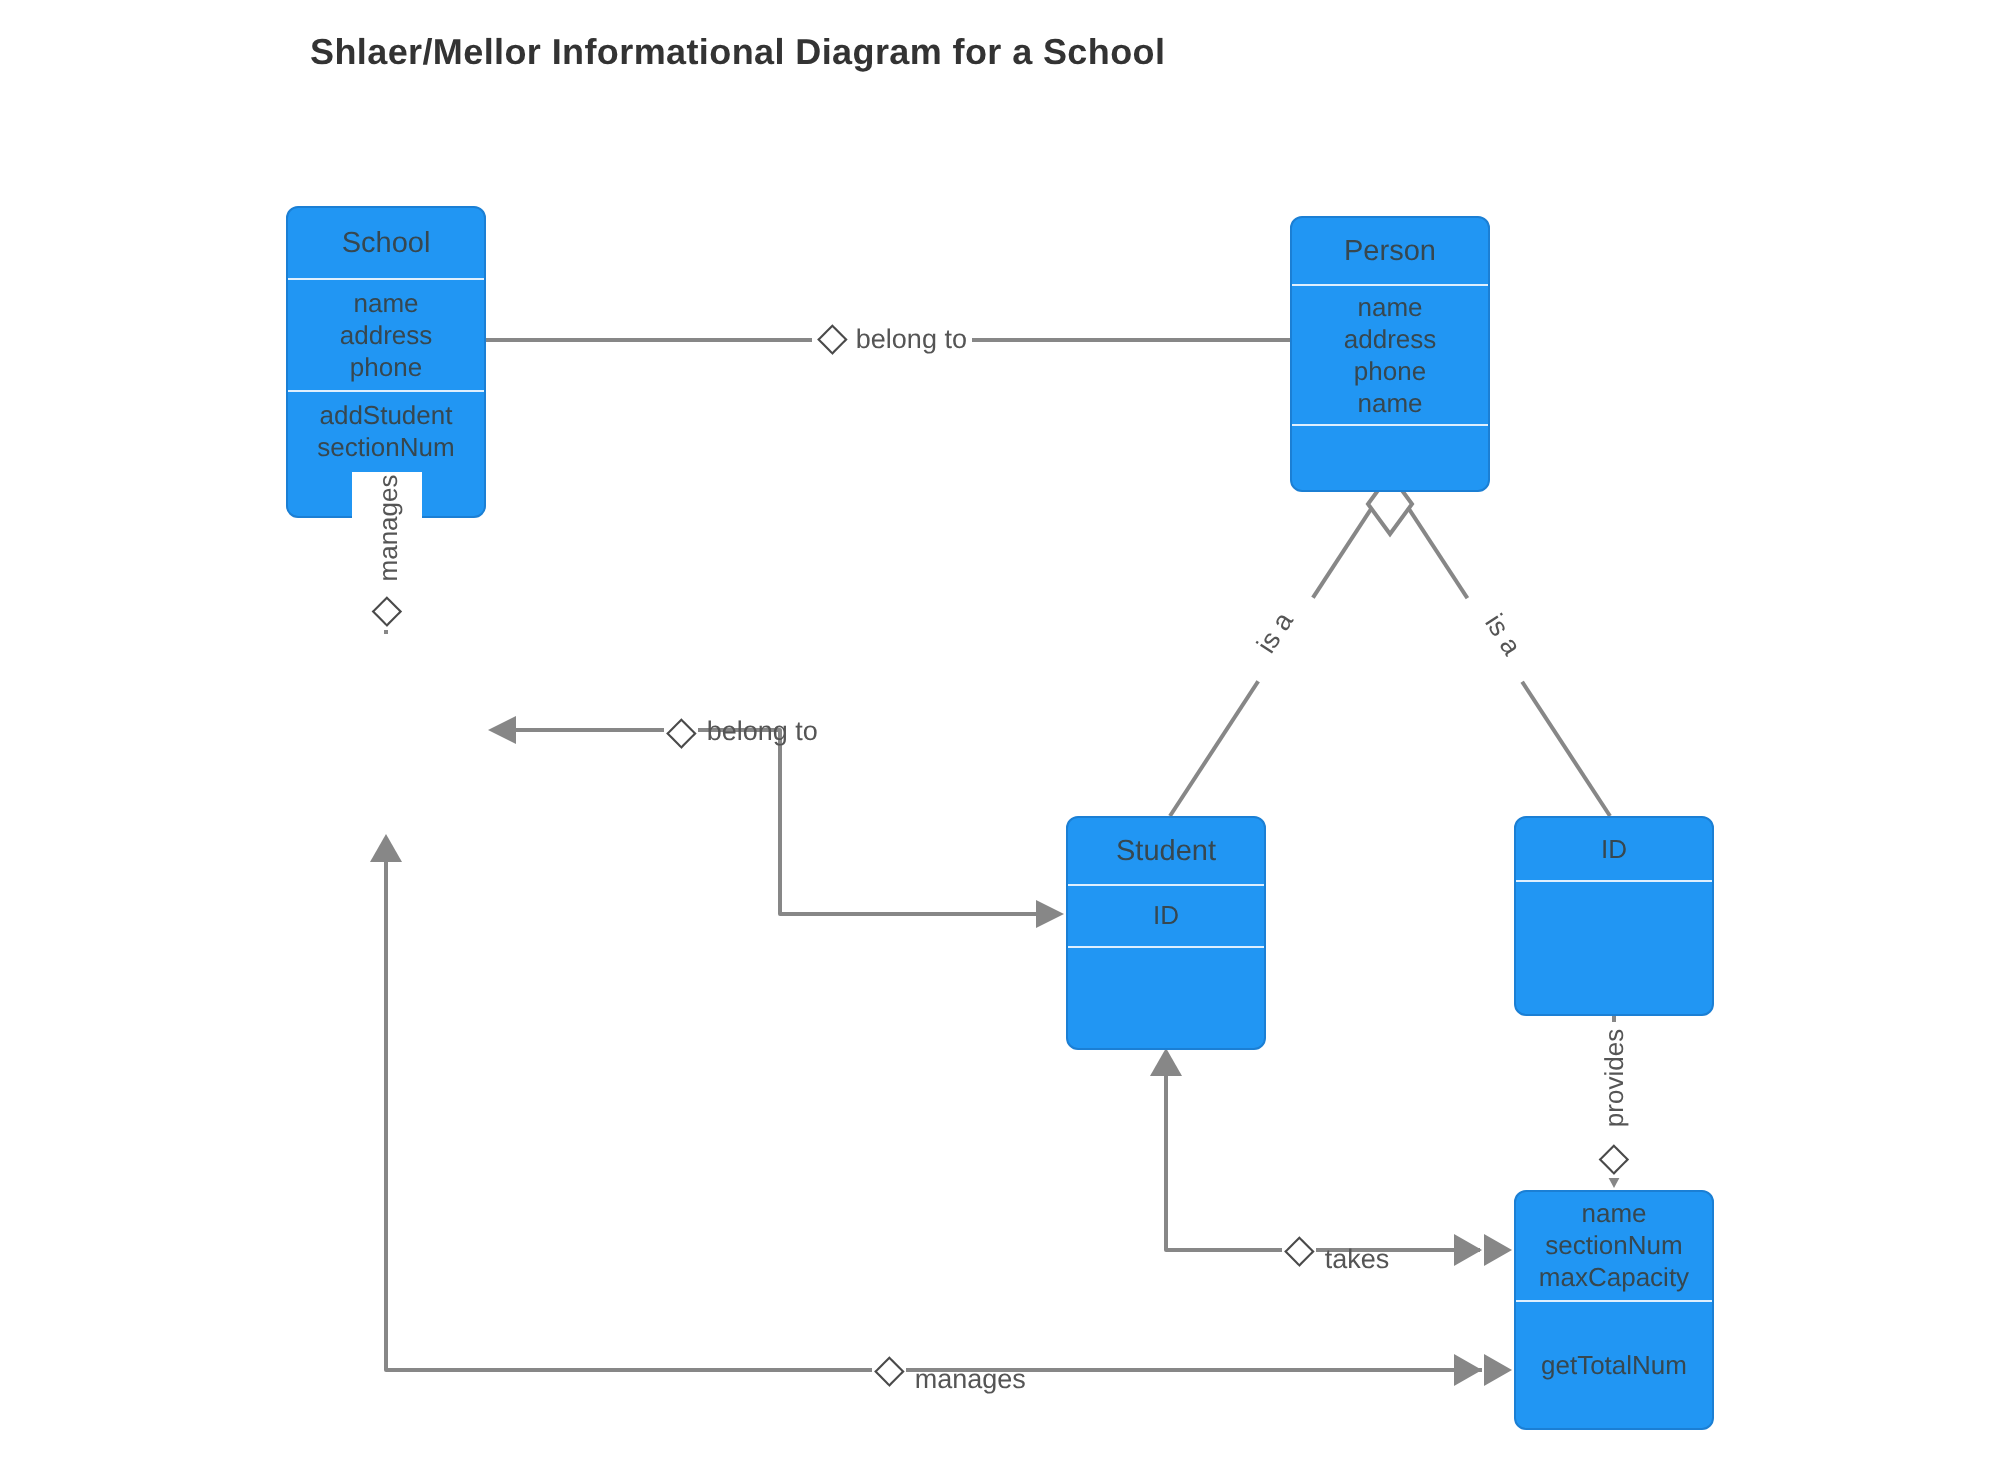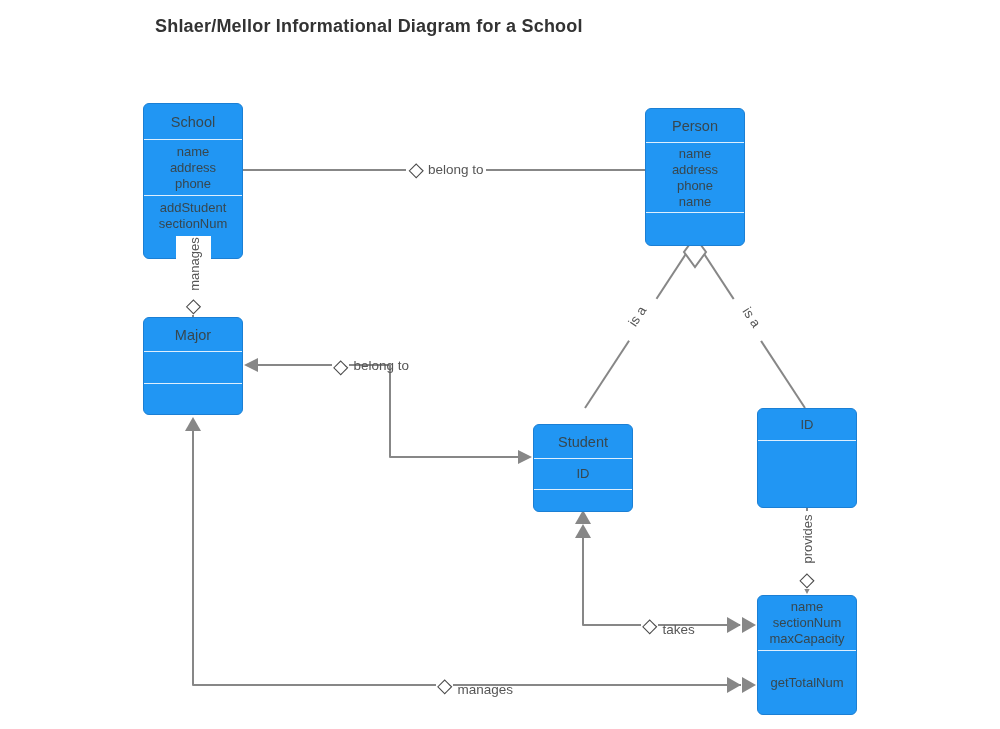--- a/index.html
+++ b/index.html
@@ -98,27 +98,22 @@
     <div class="sec hd" style="height:33px">Person</div>
     <div class="sec" style="height:70px">
       <div>name</div>
       <div>address</div>
       <div>phone</div>
       <div>name</div>
     </div>
     <div class="sec" style="flex:1"></div>
   </div>
 
-  <div class="entity" style="left:143px;top:317px;height:98px">
-    <div class="sec hd" style="height:33px">Major</div>
-    <div class="sec" style="height:32px"></div>
-    <div class="sec" style="flex:1"></div>
-  </div>
 
-  <div class="entity" style="left:533px;top:424px;height:88px">
+  <div class="entity" style="left:533px;top:408px;height:117px">
     <div class="sec hd" style="height:33px">Student</div>
     <div class="sec" style="height:31px">
       <div>ID</div>
     </div>
     <div class="sec" style="flex:1"></div>
   </div>
 
   <div class="entity" style="left:757px;top:408px;height:100px">
     <div class="sec" style="height:31px">
       <div>ID</div>

